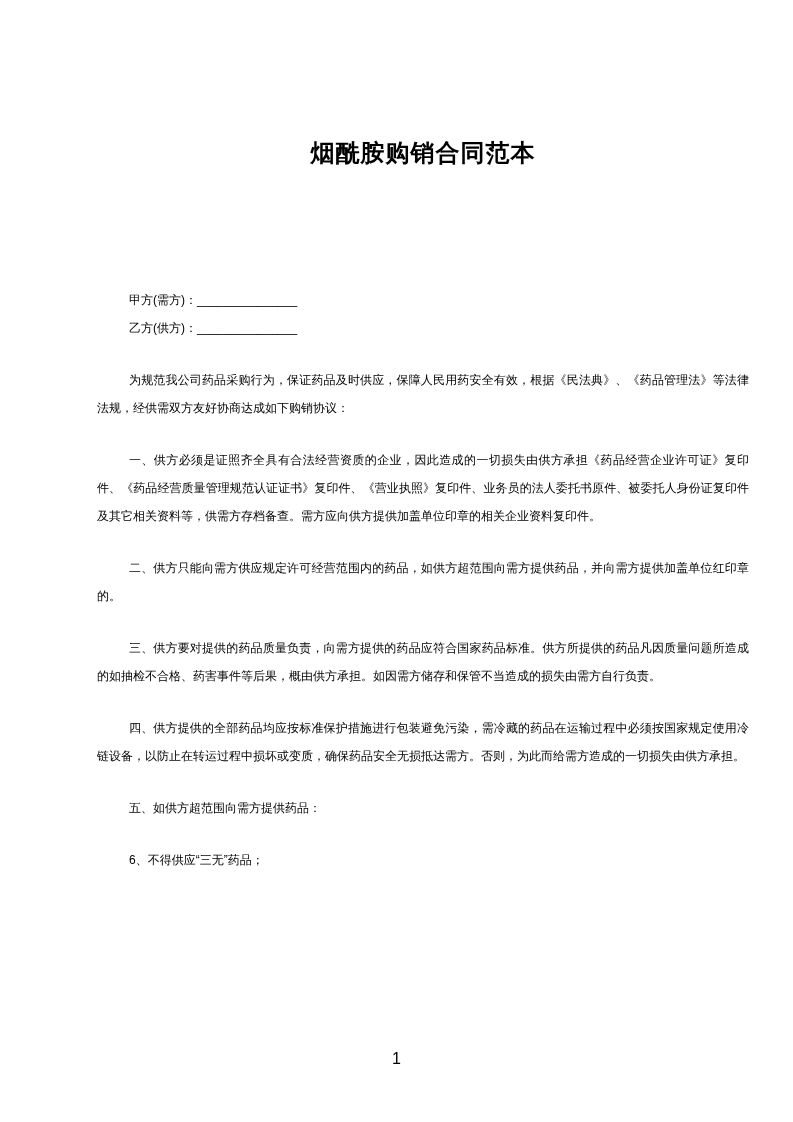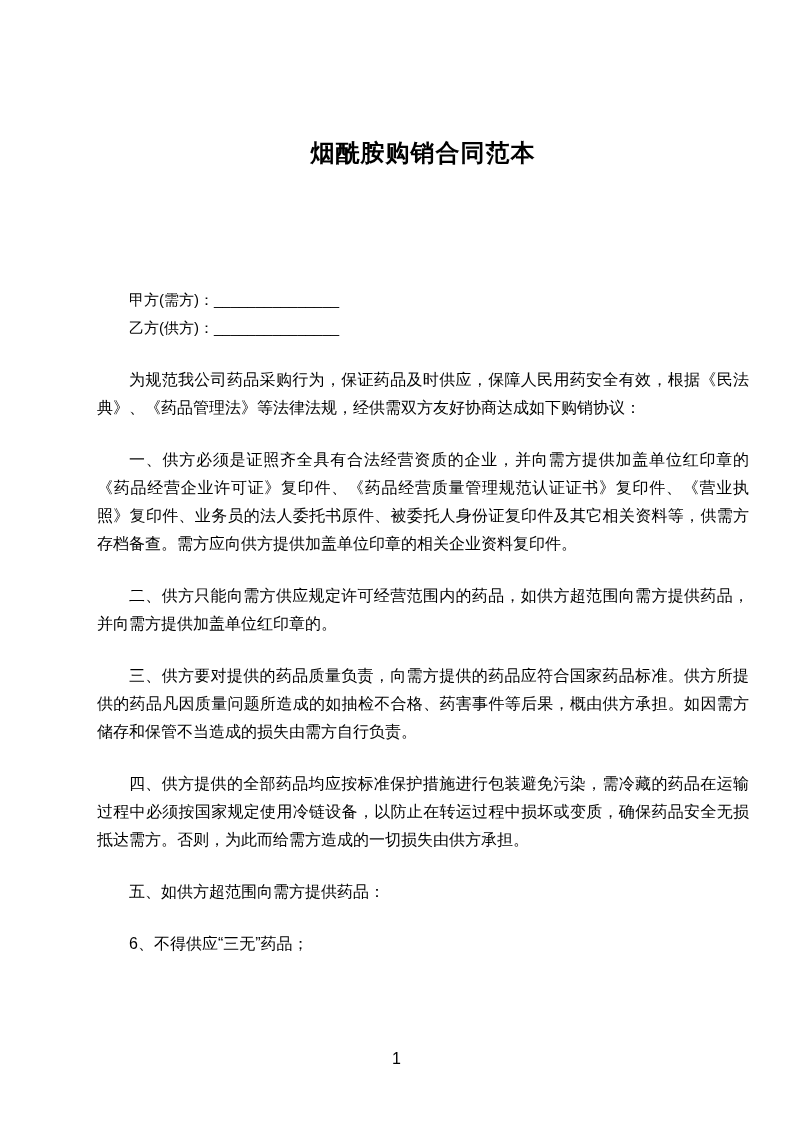--- a/index.html
+++ b/index.html
@@ -17,30 +17,30 @@
   }
   .doc-title {
     margin-top: 40px;
     text-align: center;
     font-size: 24px;
     font-weight: bold;
     line-height: 34px;
     letter-spacing: 1px;
   }
   .party-line {
-    font-size: 15px;
+    font-size: 12px;
     line-height: 28px;
     text-indent: 32px;
     white-space: nowrap;
   }
   .party-a { margin-top: 116px; }
   .party-b { }
   .blank-line { letter-spacing: 0; }
   .body-para {
-    font-size: 16px;
+    font-size: 12px;
     line-height: 28px;
     text-align: justify;
     text-indent: 32px;
     margin-top: 24px;
   }
   .page-number {
     position: absolute;
     left: 0;
     right: 0;
     top: 1050px;
@@ -55,21 +55,21 @@
 <div class="page">
 
   <h1 class="doc-title">烟酰胺购销合同范本</h1>
 
   <p class="party-line party-a"><span>甲方(需方)：</span><span class="blank-line">_______________</span></p>
 
   <p class="party-line party-b"><span>乙方(供方)：</span><span class="blank-line">_______________</span></p>
 
   <p class="body-para">为规范我公司药品采购行为，保证药品及时供应，保障人民用药安全有效，根据《民法典》、《药品管理法》等法律法规，经供需双方友好协商达成如下购销协议：</p>
 
-  <p class="body-para">一、供方必须是证照齐全具有合法经营资质的企业，并向需方提供加盖单位红印章的《药品经营企业许可证》复印件、《药品经营质量管理规范认证证书》复印件、《营业执照》复印件、业务员的法人委托书原件、被委托人身份证复印件及其它相关资料等，供需方存档备查。需方应向供方提供加盖单位印章的相关企业资料复印件。</p>
+  <p class="body-para">一、供方必须是证照齐全具有合法经营资质的企业，因此造成的一切损失由供方承担《药品经营企业许可证》复印件、《药品经营质量管理规范认证证书》复印件、《营业执照》复印件、业务员的法人委托书原件、被委托人身份证复印件及其它相关资料等，供需方存档备查。需方应向供方提供加盖单位印章的相关企业资料复印件。</p>
 
   <p class="body-para">二、供方只能向需方供应规定许可经营范围内的药品，如供方超范围向需方提供药品，并向需方提供加盖单位红印章的。</p>
 
   <p class="body-para">三、供方要对提供的药品质量负责，向需方提供的药品应符合国家药品标准。供方所提供的药品凡因质量问题所造成的如抽检不合格、药害事件等后果，概由供方承担。如因需方储存和保管不当造成的损失由需方自行负责。</p>
 
   <p class="body-para">四、供方提供的全部药品均应按标准保护措施进行包装避免污染，需冷藏的药品在运输过程中必须按国家规定使用冷链设备，以防止在转运过程中损坏或变质，确保药品安全无损抵达需方。否则，为此而给需方造成的一切损失由供方承担。</p>
 
   <p class="body-para">五、如供方超范围向需方提供药品：</p>
 
   <p class="body-para">6、不得供应“三无”药品；</p>

